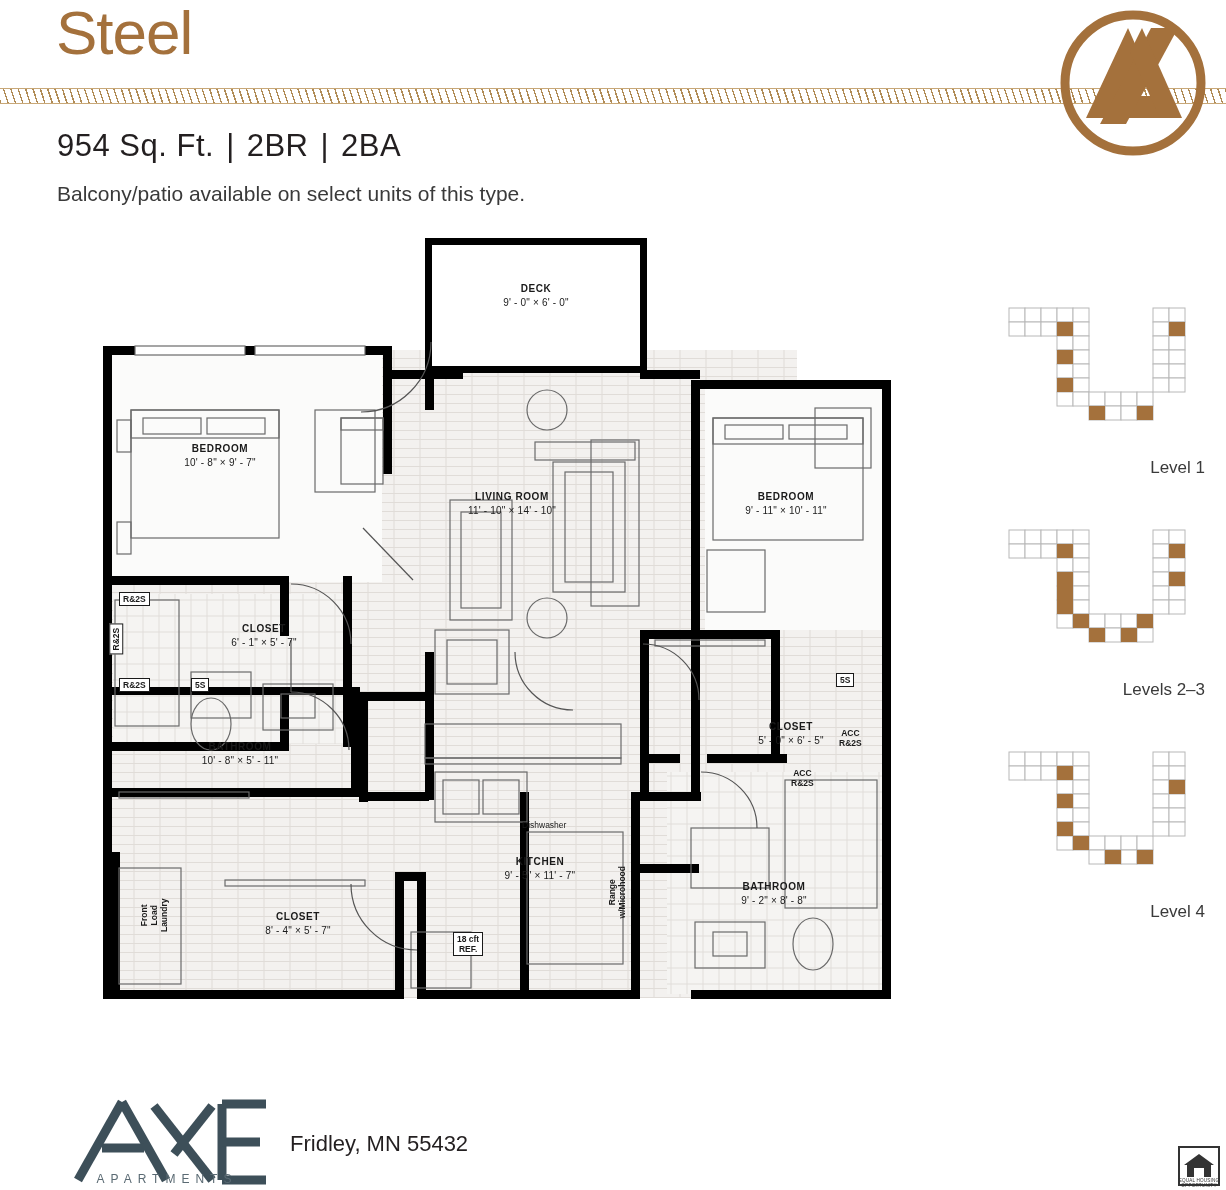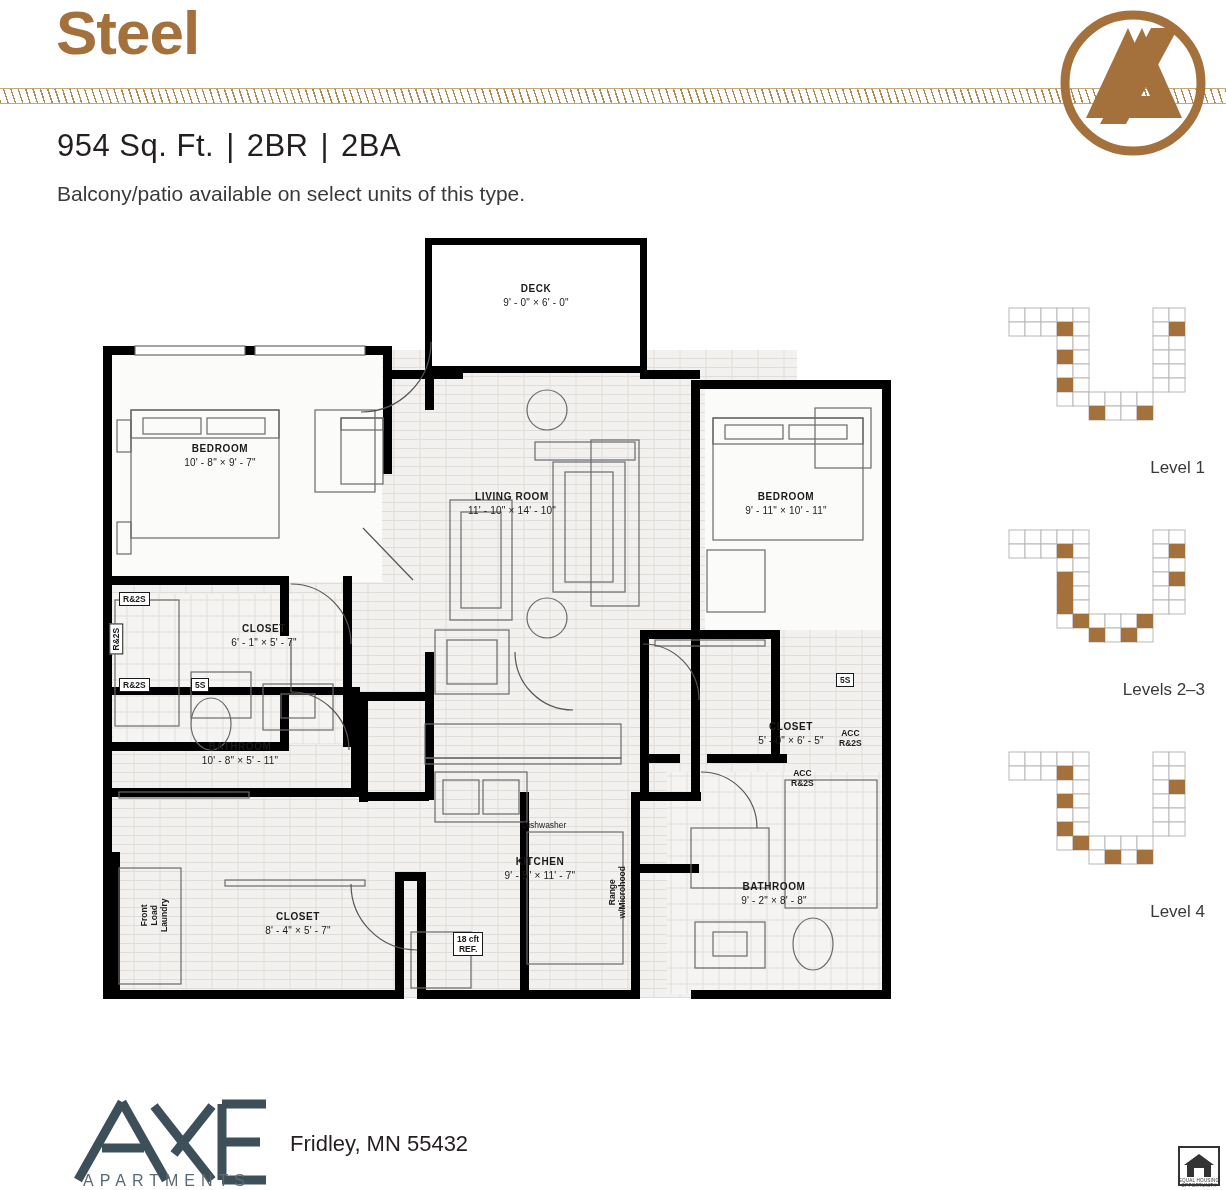--- a/index.html
+++ b/index.html
@@ -9,21 +9,21 @@
     background:#ffffff;
     font-family:"Liberation Sans", sans-serif;
     color:#231f20;
     position:relative;
     overflow:hidden;
   }
 
   
   .plan-title {
     position:absolute; left:56px; top:2px;
-    font-size:62px; font-weight:bold; letter-spacing:-1px;
+    font-size:62px; font-weight:normal; letter-spacing:-1px;
     color:#a4713c;
     line-height:1;
   }
   .hatch-rule {
     position:absolute; left:0; top:88px; width:1226px; height:16px;
     background:
       repeating-linear-gradient(72deg,
         #b08b55 0px, #b08b55 1.4px,
         rgba(255,255,255,0) 1.4px, rgba(255,255,255,0) 7px);
     border-top:1px solid #c8a878;
@@ -82,21 +82,21 @@
   .keyplans { position:absolute; left:985px; top:290px; width:220px; height:700px; }
   .keyplan { position:absolute; width:220px; height:210px; }
   .keyplan .kp-caption {
     position:absolute; left:0; top:168px; width:220px;
     text-align:right; font-size:17px; color:#3a3a3a;
   }
 
   
   .axe-logo { position:absolute; left:62px; top:1096px; width:210px; height:92px; }
   .axe-word { position:absolute; left:62px; top:1172px; width:210px;
-              text-align:center; font-size:16px; letter-spacing:6px; color:#5a6a73; }
+              text-align:center; font-size:12px; letter-spacing:6px; color:#5a6a73; }
   .address {
     position:absolute; left:290px; top:1128px;
     font-size:22px; color:#231f20; line-height:1.45;
   }
   .eho { position:absolute; left:1178px; top:1146px; width:42px; height:40px; }
   .eho-text { position:absolute; left:1172px; top:1178px; width:54px; text-align:center;
               font-size:4.6px; color:#333; letter-spacing:0.2px; line-height:1.15; }
 </style>
 </head>
 <body>

